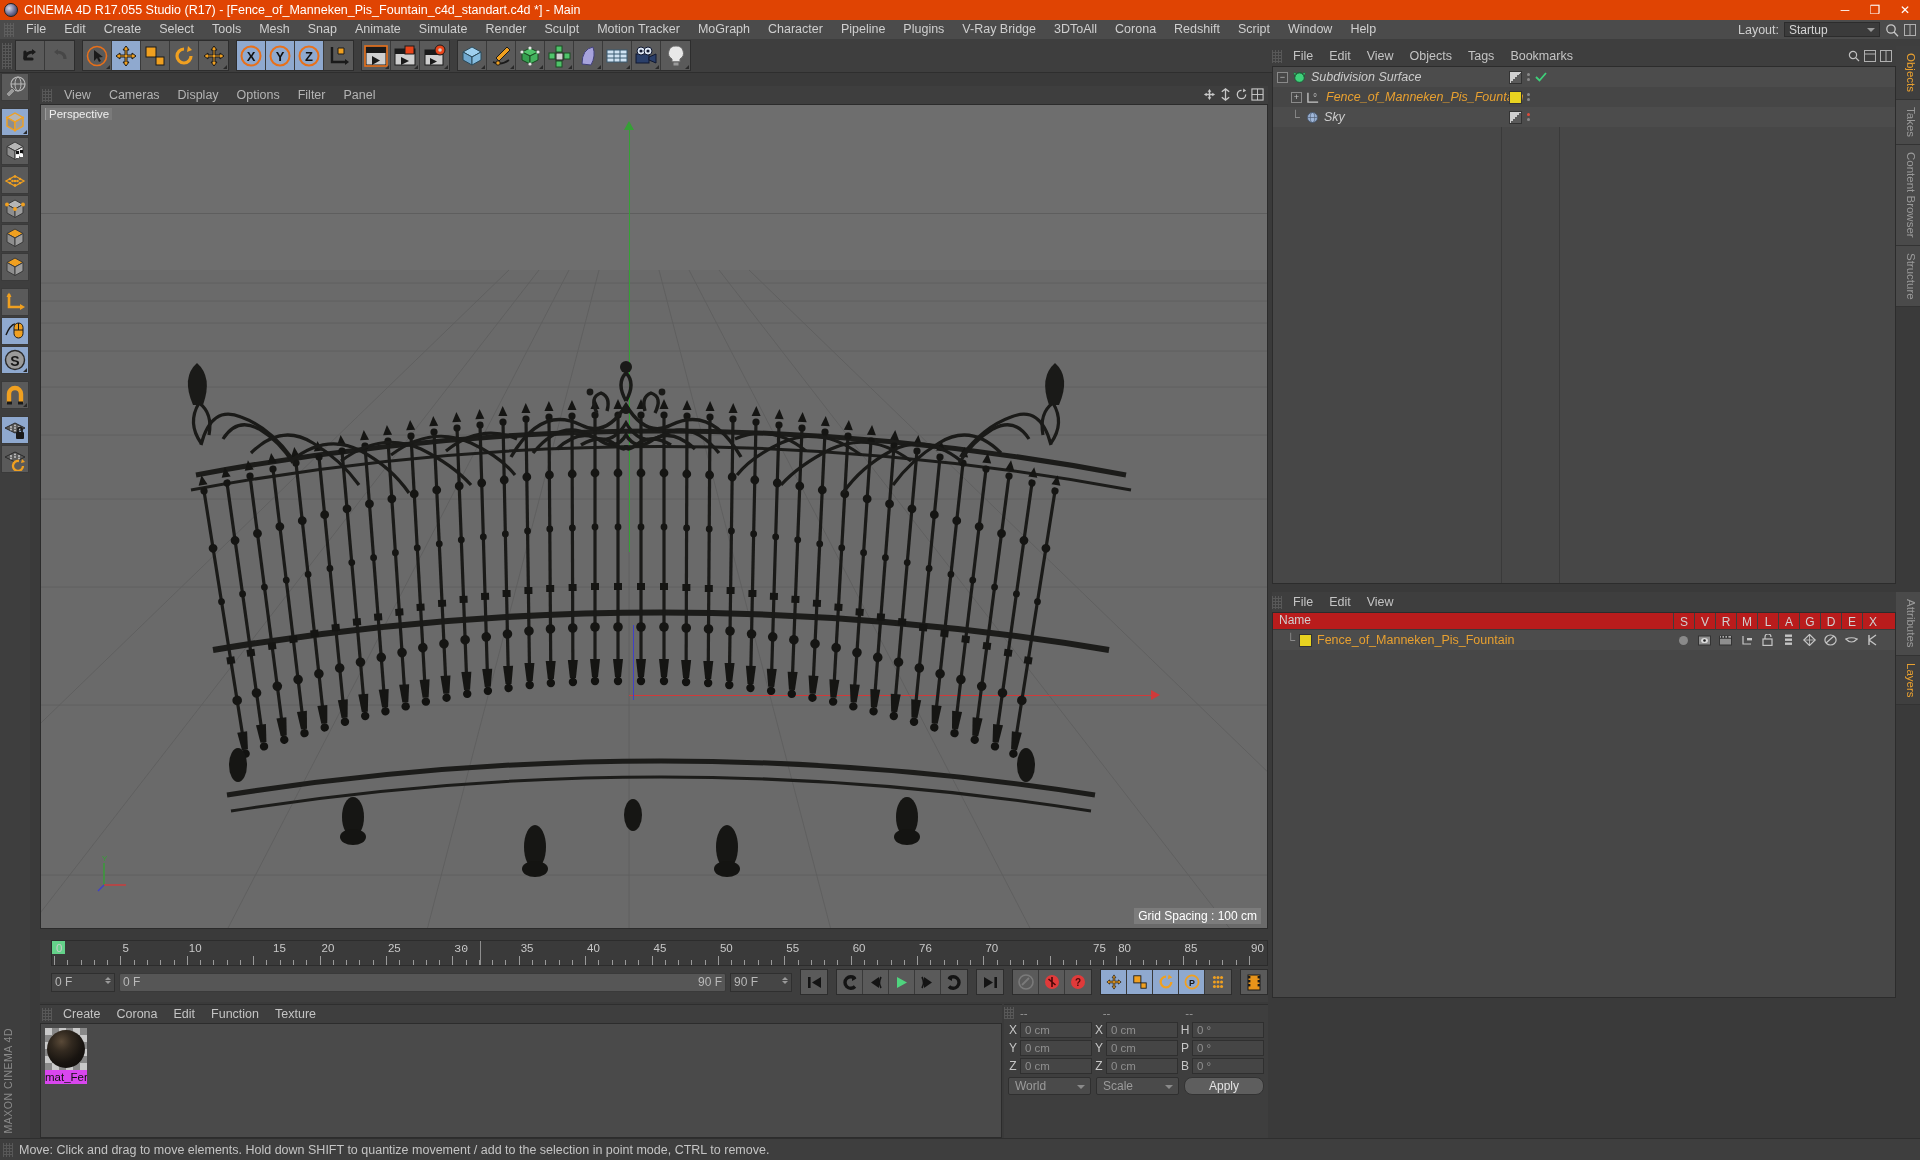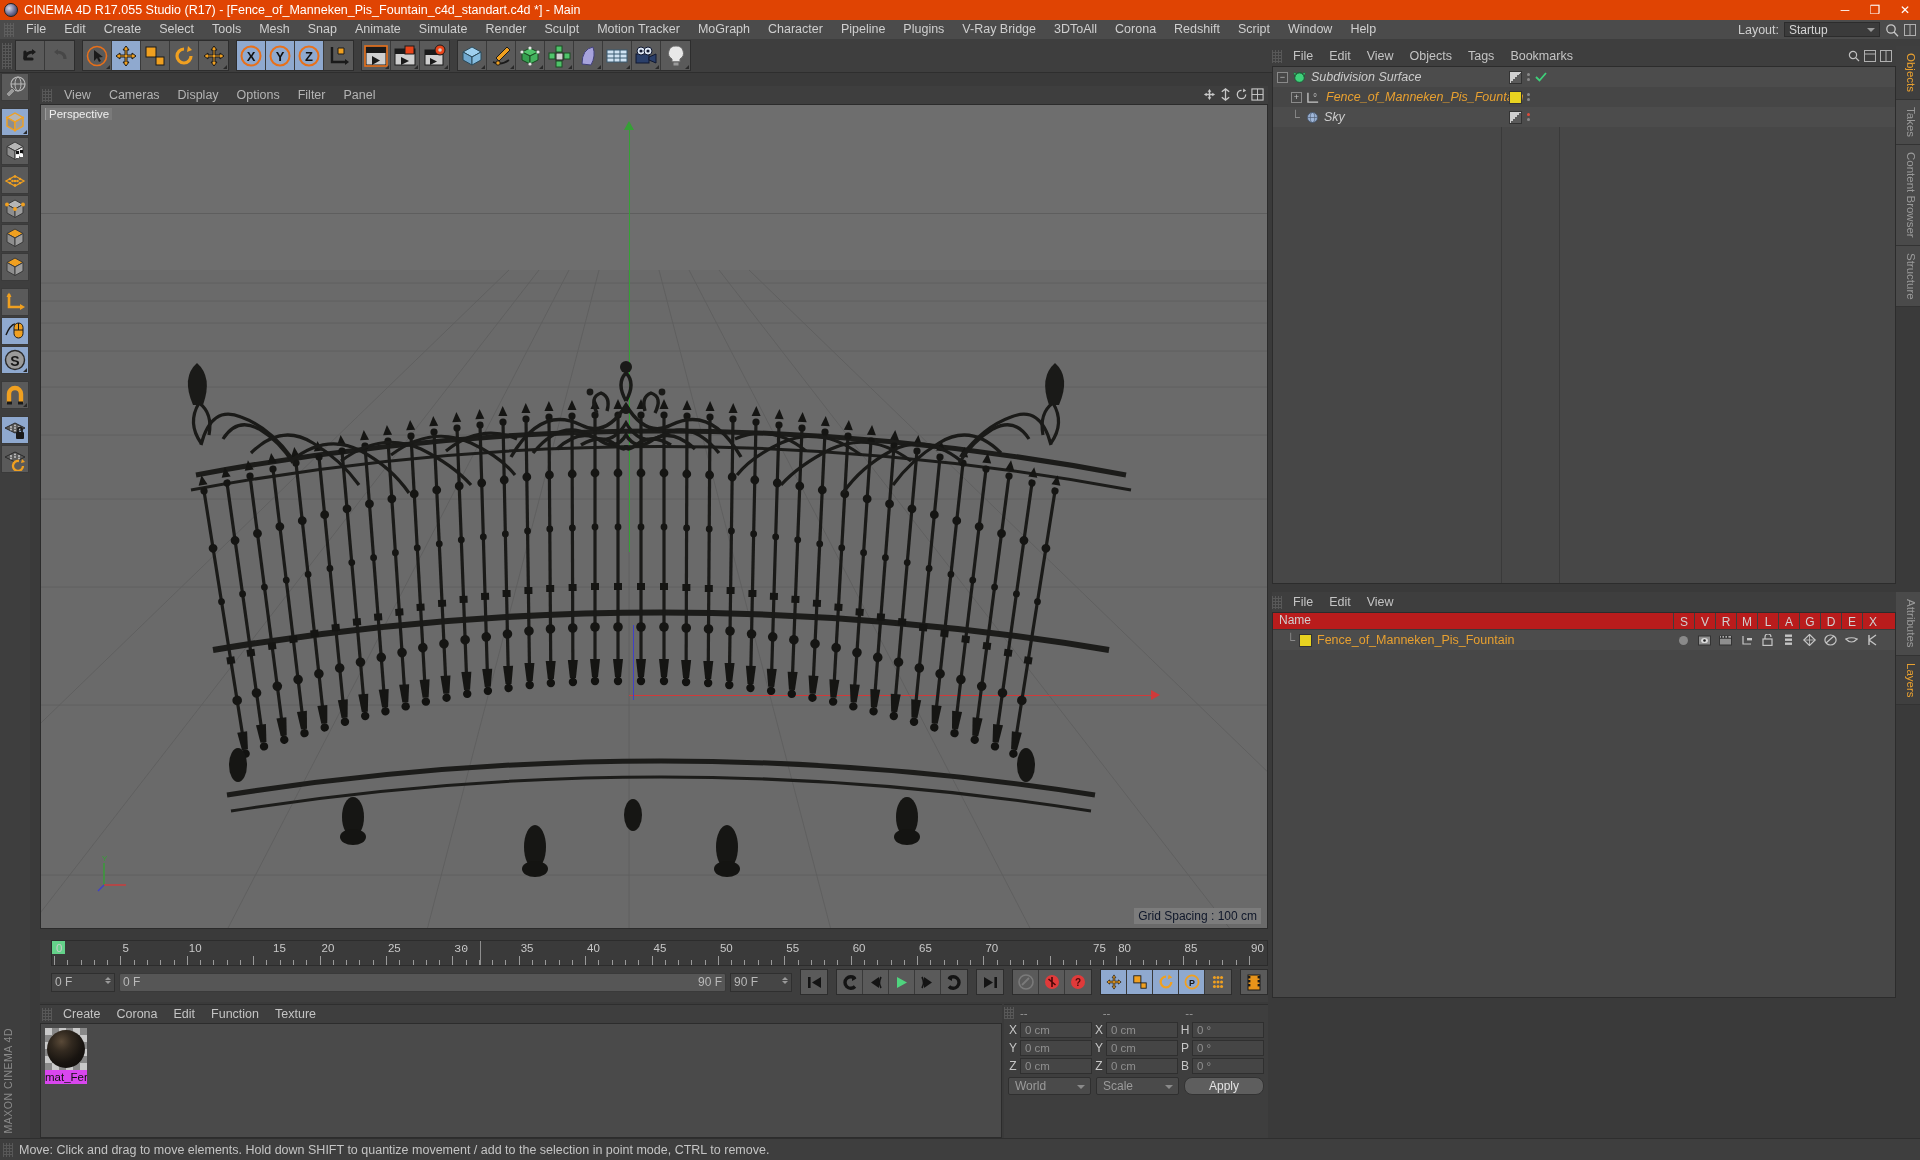--- a/index.html
+++ b/index.html
@@ -60,21 +60,21 @@
   
   .vp-wrap { position:absolute; left:40px; top:86px; width:1228px; height:843px;
      background:#3a3a3a; }
   .vp-menu { height:18px; display:flex; align-items:center; gap:0; padding-left:2px;
      font-size:12.5px; color:#b4b4b4; background:#3e3e3e;}
   .vp-menu .mi{padding:0 9px;line-height:18px;}
   .vp { position:absolute; left:0; top:18px; right:0; bottom:0; overflow:hidden;
      background:#6a6a6a; border:1px solid #2b2b2b;}
   .vp-label { position:absolute; left:4px; top:3px; font-size:11.5px; color:#f0f0f0;
      background:#7a7a7a; padding:0 3px; border-left:1px solid #9a9a9a; z-index:6;}
-  .grid-sp { position:absolute; right:6px; bottom:4px; font-size:12px; color:#0f172a;
+  .grid-sp { position:absolute; right:6px; bottom:4px; font-size:12px; color:#ffffff;
      background:#7c7c7c; padding:1px 4px; z-index:6;}
   .vp-icons { position:absolute; right:4px; top:2px; display:flex; gap:3px; z-index:7;}
 
   .sky { position:absolute; left:0; top:0; width:100%; height:165px; background:#6e6e6e; }
   .hline { position:absolute; left:0; width:100%; height:1px; background:#5e5e5e; }
   .floor { position:absolute; left:0; top:165px; width:100%; bottom:0; background:#6a6a6a; }
 
   .axis-y { position:absolute; width:1px; background:#35a035; left:588px; top:22px; height:425px; z-index:4;}
   .axis-y-head{position:absolute;left:583px;top:16px;width:0;height:0;
      border-left:5px solid transparent;border-right:5px solid transparent;border-bottom:9px solid #35a035;z-index:4;}
@@ -866,21 +866,21 @@
         <div class="rlab" style="left: 221px;">15</div>
         <div class="rlab" style="left: 269.556px;">20</div>
         <div class="rlab" style="left: 335.944px;">25</div>
         <div class="rlab" style="left: 402.333px; font-family: Liberation Mono, monospace;">30</div>
         <div class="rlab" style="left: 468.722px;">35</div>
         <div class="rlab" style="left: 535.111px;">40</div>
         <div class="rlab" style="left: 601.5px;">45</div>
         <div class="rlab" style="left: 667.889px;">50</div>
         <div class="rlab" style="left: 734.278px;">55</div>
         <div class="rlab" style="left: 800.667px;">60</div>
-        <div class="rlab" style="left: 867.056px;">65</div>
+        <div class="rlab" style="left: 867.056px;">76</div>
         <div class="rlab" style="left: 933.444px;">70</div>
         <div class="rlab" style="left: 1025px; margin-left: 16px;">75</div>
         <div class="rlab" style="left: 1066.22px;">80</div>
         <div class="rlab" style="left: 1132.61px;">85</div>
         <div class="rlab" style="left: 1199px;">90</div>
       </div>
     <div class="tl-row">
       <div class="numfield" style="width:64px;">
         <span>0 F</span>
         <span class="spin">

